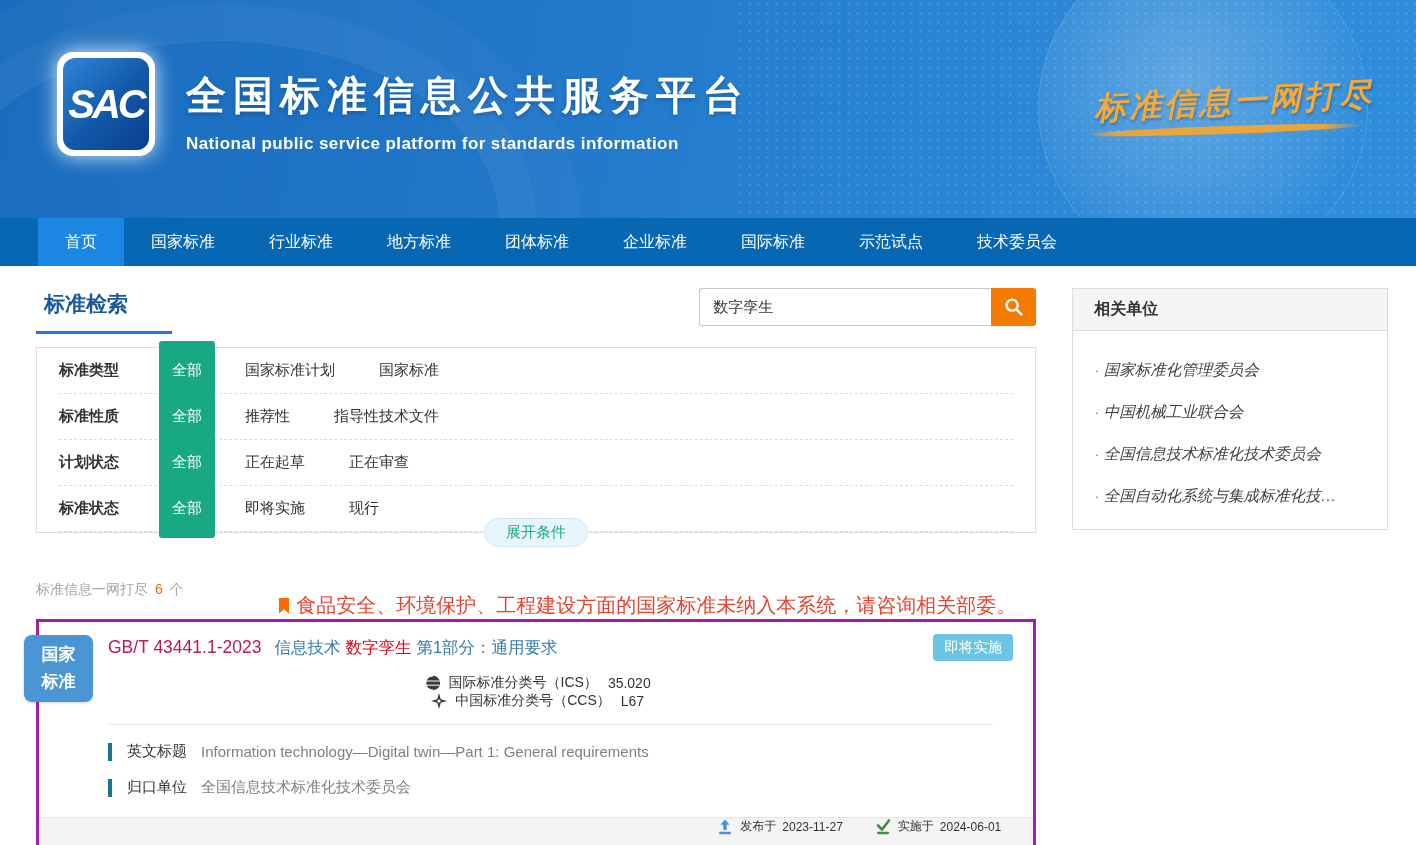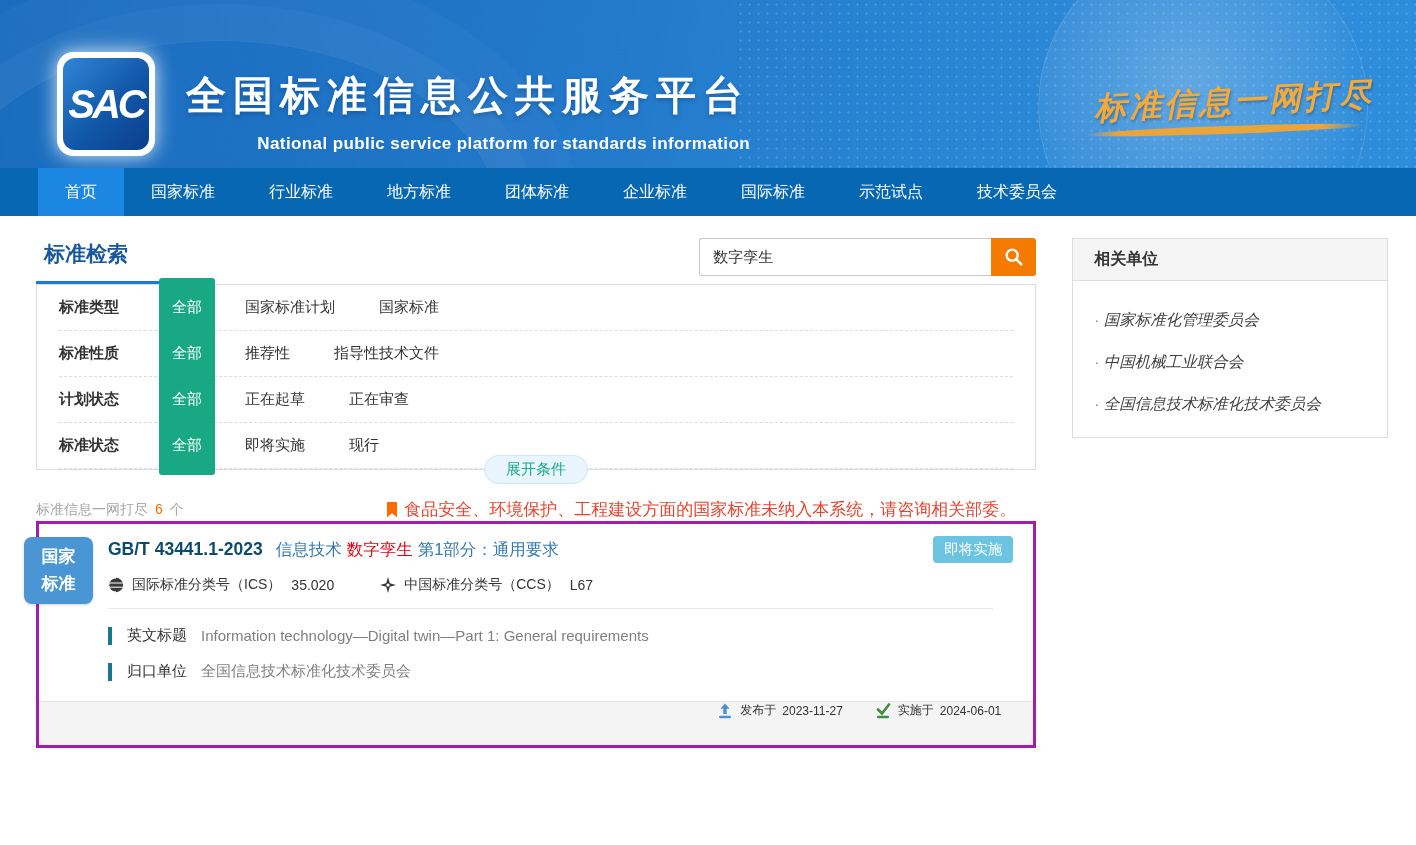--- a/index.html
+++ b/index.html
@@ -1,36 +1,36 @@
 <!DOCTYPE html>
 <html><head>
 <meta charset="utf-8">
 <style>
   * { margin:0; padding:0; box-sizing:border-box; }
   html,body { width:1416px; height:845px; overflow:hidden; background:#fff;
     font-family:"Liberation Sans","DejaVu Sans",sans-serif; }
 
   
-  .site-header { position:relative; height:168px; overflow:hidden;
+  .site-header { position:relative; height:218px; overflow:hidden;
     background:linear-gradient(100deg,#1a6cbe 0%,#2176c8 35%,#2b87d6 70%,#2f8edc 100%); }
   .header-dots { position:absolute; left:52%; top:0; width:48%; height:100%;
     background-image:radial-gradient(rgba(255,255,255,0.13) 1.2px, transparent 1.4px);
     background-size:9px 9px; }
   .header-arcs { position:absolute; left:-60px; top:40px; width:560px; height:360px;
     border-radius:50%; border:1px solid rgba(255,255,255,0.10);
     box-shadow:0 0 0 36px rgba(255,255,255,0.035), 0 0 0 80px rgba(255,255,255,0.03); opacity:.9; }
   .header-globe { position:absolute; right:48px; top:-58px; width:330px; height:330px; border-radius:50%;
     background:radial-gradient(circle at 45% 42%, rgba(255,255,255,.26), rgba(255,255,255,.08) 55%, rgba(255,255,255,0) 70%);
     border:1px solid rgba(255,255,255,0.12); }
   .logo-box { position:absolute; left:57px; top:52px; width:98px; height:104px; background:#fff;
     border-radius:16px; box-shadow:0 0 20px rgba(255,255,255,.85); display:flex; align-items:center; justify-content:center; }
   .logo-inner { width:86px; height:92px; border-radius:12px; color:#fff; display:flex; align-items:center;
     justify-content:center; font-weight:bold; font-style:italic; font-size:40px; letter-spacing:-3px;
     background:linear-gradient(135deg,#2f86d8 0%,#1257a8 55%,#0a3f8c 100%); }
-  .head-titles { position:absolute; left:186px; top:68px; color:#fff;text-align:right; }
+  .head-titles { position:absolute; left:186px; top:68px; color:#fff; }
   .head-title { font-size:40px; font-weight:bold; letter-spacing:7px; text-shadow:0 2px 4px rgba(0,40,90,.35); }
   .head-subtitle { margin-top:11px; font-size:17px; font-weight:bold; letter-spacing:.4px; }
   .slogan { position:absolute; left:1094px; top:80px; color:#f3a93c; font-size:32px; font-weight:bold;
     font-style:italic; letter-spacing:3px; transform:rotate(-3deg); text-shadow:1px 2px 3px rgba(0,0,0,.25); white-space:nowrap; }
   .slogan-swoosh { position:absolute; left:1085px; top:126px; width:280px; height:8px; border-radius:50%;
     transform:rotate(-2deg);
     background:linear-gradient(90deg, rgba(233,164,58,0) 0%, #e9a43a 12%, #eaa53c 85%, rgba(233,164,58,0) 100%); }
 
   
   .nav { height:48px; background:#0767b2; display:flex; padding-left:38px; }
@@ -44,49 +44,49 @@
   .search-row { display:flex; justify-content:space-between; align-items:flex-start; height:46px; }
   .section-title { font-size:21px; font-weight:bold; color:#18599e; padding:2px 44px 13px 8px;
     border-bottom:3px solid #1b7ad2; display:inline-block; }
   .search-box { display:flex; }
   .search-input { width:292px; height:38px; border:1px solid #c9c9c9; border-right:none;
     border-radius:3px 0 0 3px; padding:0 13px; font-size:15px; color:#333; outline:none;
     font-family:"Liberation Sans","DejaVu Sans",sans-serif; }
   .search-btn { width:45px; height:38px; background:#f57a00; border:none; border-radius:0 3px 3px 0;
     display:flex; align-items:center; justify-content:center; cursor:pointer; }
 
-  .filter-panel { border:1px solid #ddd; position:relative; padding:0 22px; background:#fff; }
+  .filter-panel { margin-top:13px; border:1px solid #ddd; position:relative; padding:0 22px; background:#fff; }
   .filter-row { height:46px; display:flex; align-items:center; border-bottom:1px dashed #ddd; font-size:15px; }
   .filter-row:last-child { border-bottom:none; }
   .filter-label { font-weight:bold; color:#333; width:100px; }
   .all-btn { background:#18a884; color:#fff; padding:20px 13px; border-radius:3px; margin-right:30px;
     font-size:15px; cursor:pointer; }
   .filter-opt { margin-right:44px; color:#333; cursor:pointer; }
   .expand-pill { position:absolute; left:50%; bottom:-15px; transform:translateX(-50%);
     background:#e9f5fc; border:1px solid #cfe8f6; color:#1cab87; font-size:15px; padding:4px 21px;
     border-radius:15px; cursor:pointer; white-space:nowrap; }
 
   .result-meta { margin-top:28px; display:flex; justify-content:space-between; align-items:center; }
   .result-count { color:#a5a5a5; font-size:14px; }
   .result-count .num { color:#ff6a00; margin:0 3px; }
-  .notice { display:flex; align-items:center; color:#e6432f; font-size:17px; padding-right:20px; }
+  .notice { display:flex; align-items:center; color:#e6432f; font-size:20px; padding-right:20px;margin-top:31px; }
   .notice svg { margin-right:6px; }
 
   .result-card { border:3px solid #a21caf; position:relative; background:#fff; }
   .type-badge { position:absolute; left:-15px; top:13px; width:69px; height:67px; background:#4a96d5;
     border-radius:8px; color:#fff; font-size:17px; font-weight:bold; display:flex; flex-direction:column;
     align-items:center; justify-content:center; line-height:1.55; box-shadow:0 1px 3px rgba(0,0,0,.18); }
   .card-head { padding:15px 20px 0 69px; position:relative; }
   .title-line { display:flex; align-items:baseline; }
-  .std-code { font-size:17.5px; font-weight:bold; color:#0c4a6e; margin-right:13px; cursor:pointer; }
+  .std-code { font-size:17.5px; font-weight:normal; color:#be185d; margin-right:13px; cursor:pointer; }
   .std-title { font-size:16.5px; color:#3578b2; cursor:pointer; }
   .hl { color:#e60012; margin:0 5px; }
   .status-badge { position:absolute; right:20px; top:12px; background:#6ac4e2; color:#fff;
     font-size:14.5px; padding:4px 11px; border-radius:4px; }
-  .meta-line { margin-top:15px; display:flex; font-size:14px; color:#333; }
+  .meta-line { margin-top:15px; display:flex; align-items:center; font-size:14px; color:#333;flex-direction:column; }
   .meta-item { display:flex; align-items:center; margin-right:46px; }
   .meta-item svg { margin-right:8px; }
   .meta-label { margin-right:10px; }
   .divider { border-top:1px solid #eaeaea; margin:14px 20px 0 69px; }
   .info-row { display:flex; align-items:center; margin-top:17px; padding-left:69px; font-size:15px; }
   .bar { width:4px; height:18px; background:#16788f; margin-right:15px; }
   .info-label { color:#333; margin-right:14px; }
   .info-value { color:#808080; }
   .card-footer { margin-top:20px; background:#f4f4f4; border-top:1px solid #e4e4e4; height:44px;
     display:flex; align-items:flex-start; justify-content:flex-end; font-size:12px; color:#333; }
@@ -267,15 +267,16 @@
       </div>
     </div>
   </div>
 
   <aside class="aside">
     <div class="aside-header">相关单位</div>
     <ul class="aside-list">
       <li class="aside-item">国家标准化管理委员会</li>
       <li class="aside-item">中国机械工业联合会</li>
       <li class="aside-item">全国信息技术标准化技术委员会</li>
+      <li class="aside-item">全国自动化系统与集成标准化技…</li>
     </ul>
   </aside>
 </div>
 
 </body></html>

